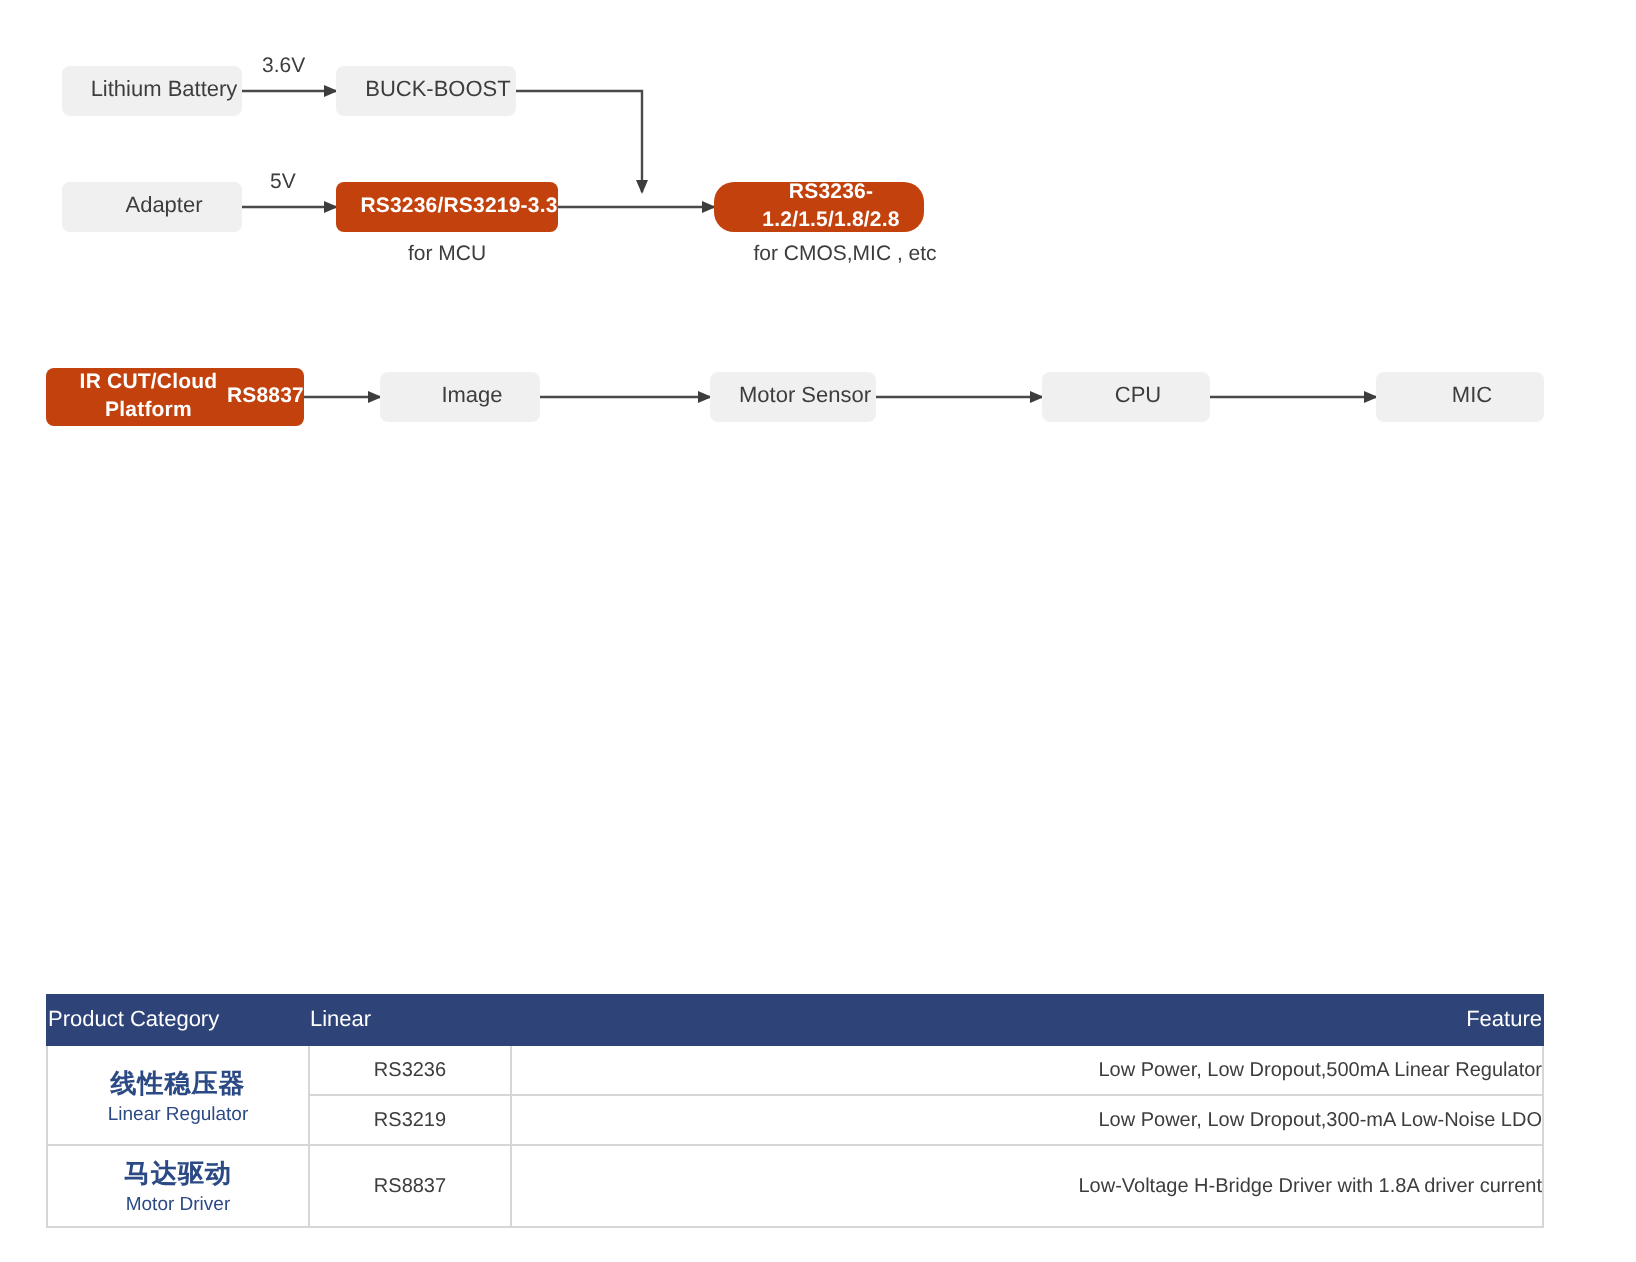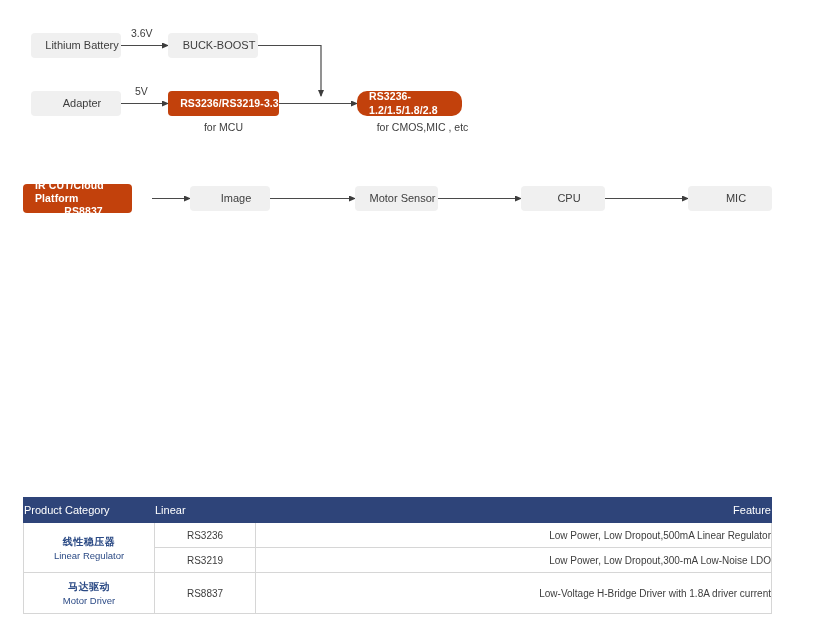--- a/index.html
+++ b/index.html
@@ -38,20 +38,21 @@
     pointer-events: none;
   }
 
   .node {
     position: absolute;
     box-sizing: border-box;
     border-radius: 4px;
     display: flex;
     align-items: center;
     justify-content: center;
+    text-align: center;
     line-height: 1.25;
     padding-left: 12px;
   }
   .node.gray {
     background: #f0f0f0;
     color: #3d3d3d;
     font-size: 11px;
   }
   .node.blue {
     background: #c2410c;
@@ -102,21 +103,21 @@
   .th-prod  { width: 100px; text-align: left; padding-left: 12px; }
   .th-feat  { text-align: right; }
 
   .cat-cell {
     text-align: center;
     color: #2b4a85;
     padding: 6px 4px;
   }
   .cat-cn {
     display: block;
-    font-size: 10px;
+    font-size: 13px;
     font-weight: 700;
     letter-spacing: .5px;
   }
   .cat-en {
     display: block;
     font-size: 9.5px;
     font-weight: 400;
     margin-top: 1px;
   }
   .prod-cell {
@@ -176,21 +177,21 @@
       <span>RS3236/RS3219-3.3</span>
     </div>
     <div class="node blue" style="left:357px; top:91px; width:105px; height:25px;border-radius:10px;">
       <span>RS3236-1.2/1.5/1.8/2.8</span>
     </div>
     <div class="vlabel" style="left:135px; top:85px;">5V</div>
 
     <div class="caption" style="left:168px; top:121px; width:111px;">for MCU</div>
     <div class="caption" style="left:357px; top:121px; width:131px;">for CMOS,MIC , etc</div>
 
-    <div class="node blue" style="left:23px; top:184px; width:109px; height:29px; flex-direction:column; justify-content:center;">
+    <div class="node blue" style="left:23px; top:184px; width:129px; height:29px; flex-direction:row; justify-content:center;">
       <span>IR CUT/Cloud Platform</span>
       <span class="l2">RS8837</span>
     </div>
     <div class="node gray" style="left:190px; top:186px; width:80px; height:25px;">
       <span>Image</span>
     </div>
     <div class="node gray" style="left:355px; top:186px; width:83px; height:25px;">
       <span>Motor Sensor</span>
     </div>
     <div class="node gray" style="left:521px; top:186px; width:84px; height:25px;">

